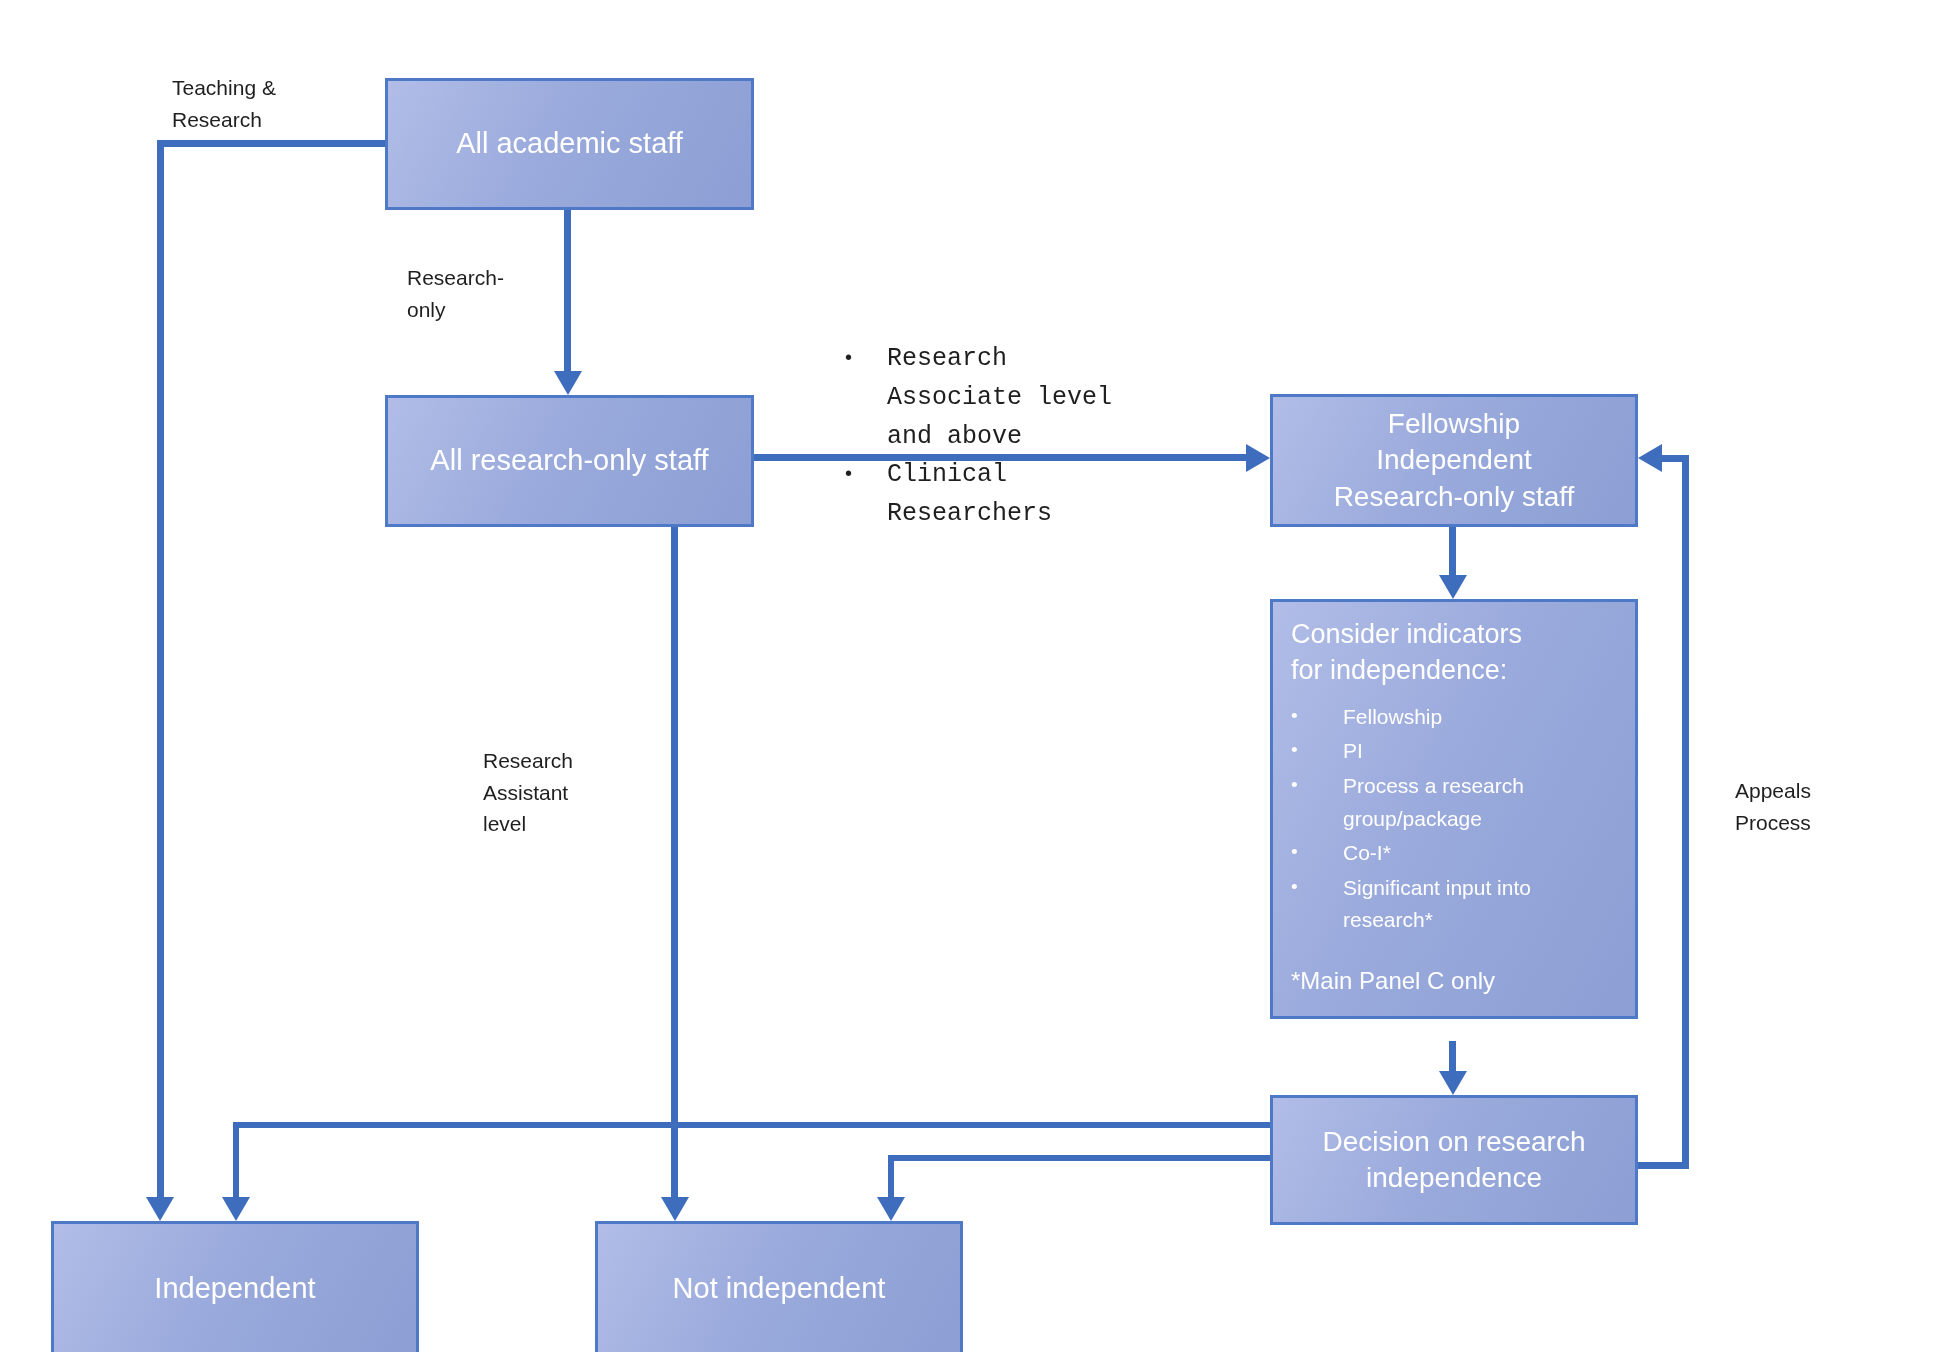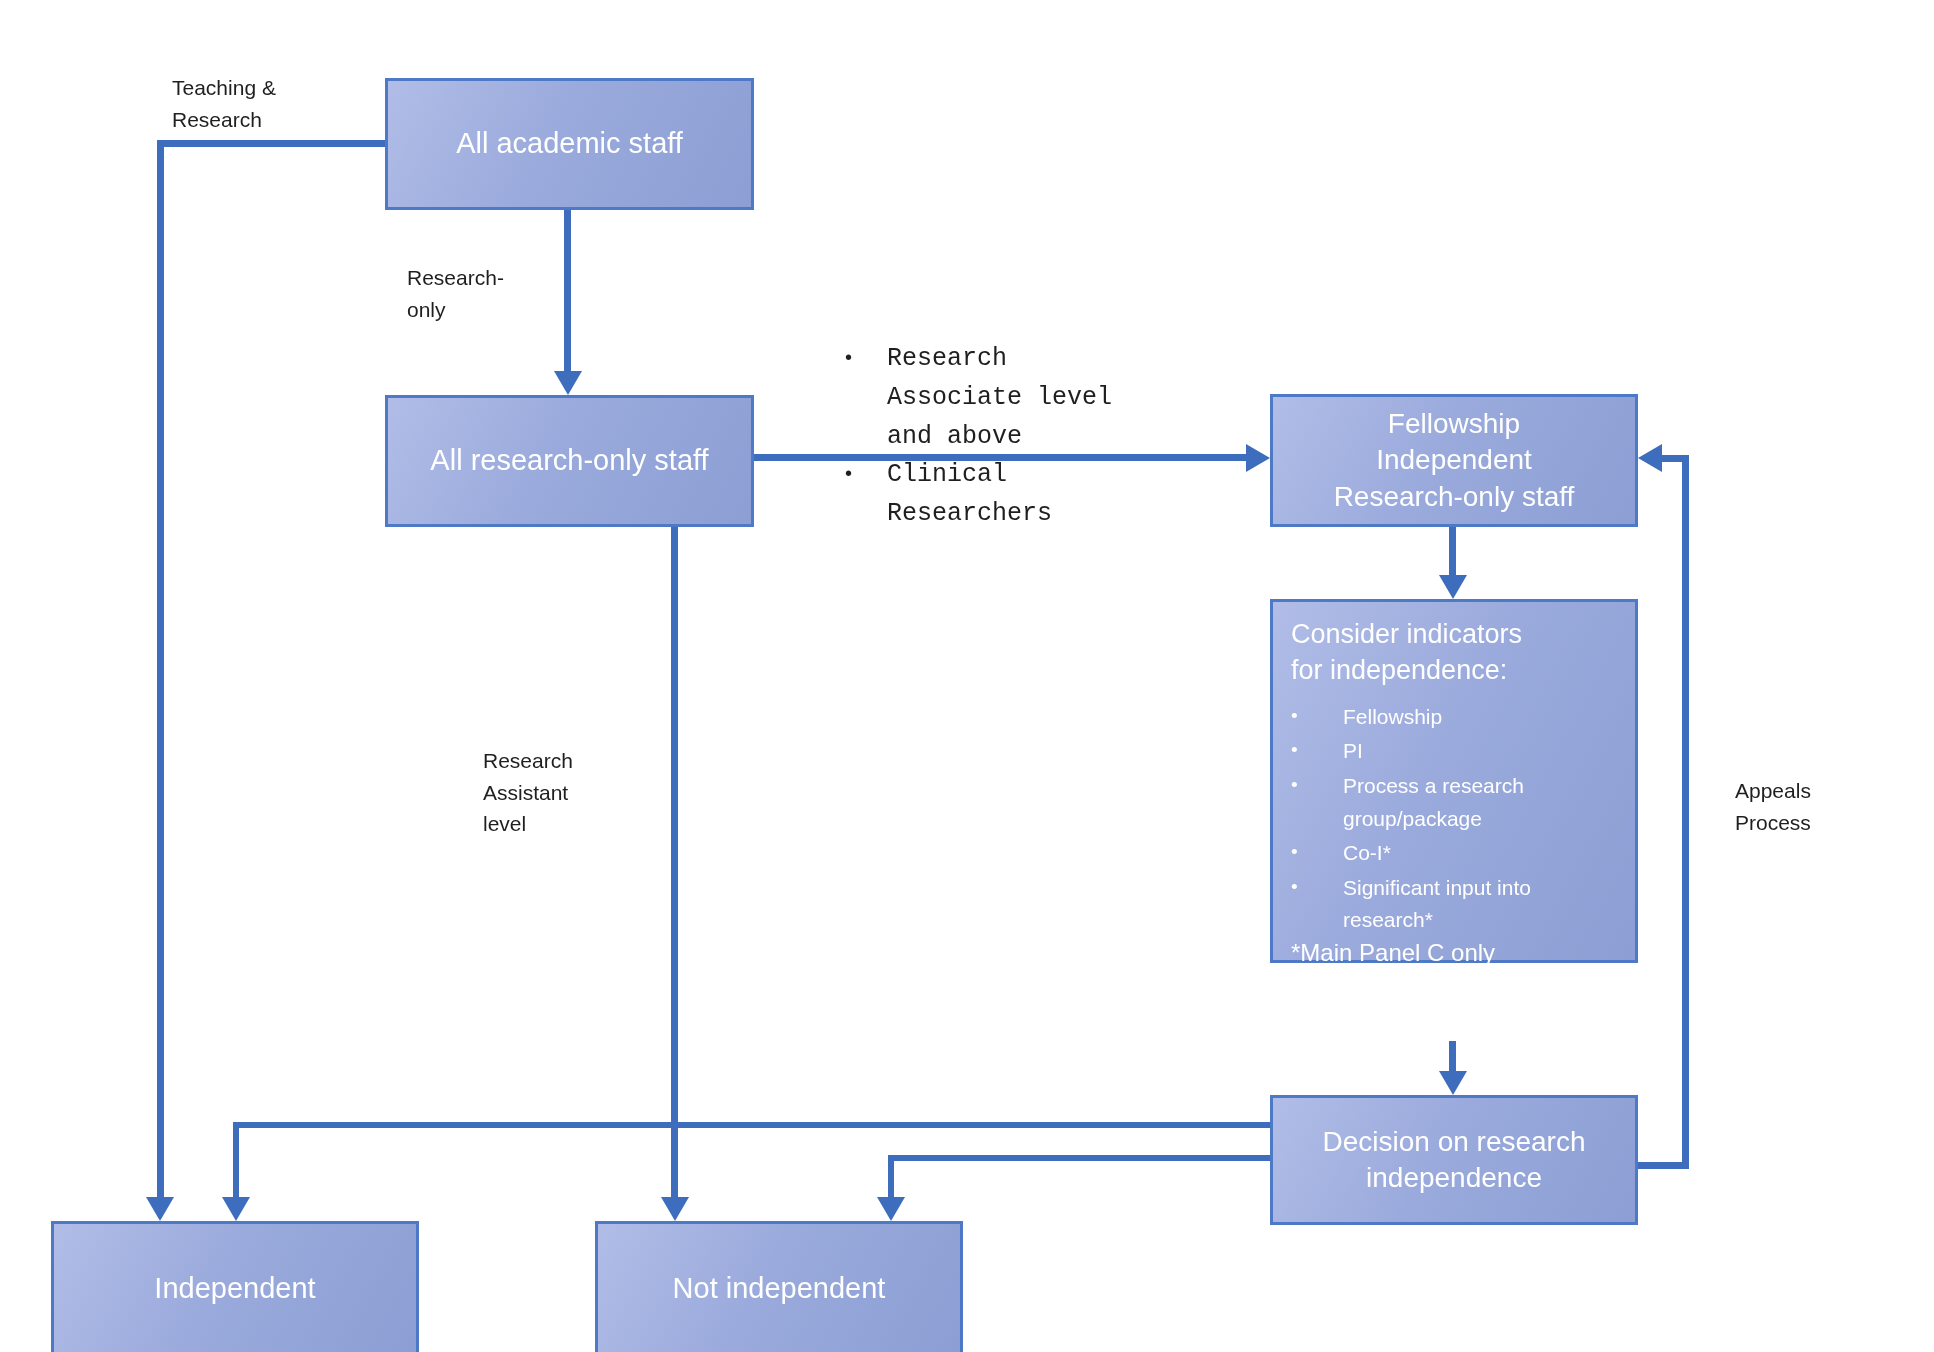--- a/index.html
+++ b/index.html
@@ -103,21 +103,21 @@
   <div class="fbox" id="academic-box" style="left:385px;top:78px;width:369px;height:132px;">
     <div class="bline">All academic staff</div>
   </div>
 
   <div class="fbox" style="left:1270px;top:394px;width:368px;height:133px;font-size:28px;">
     <div class="bline">Fellowship</div>
     <div class="bline">Independent</div>
     <div class="bline">Research-only staff</div>
   </div>
 
-  <div class="fbox" id="consider-box" style="left:1270px;top:599px;width:368px;height:364px;">
+  <div class="fbox" id="consider-box" style="left:1270px;top:599px;width:368px;height:420px;">
     <div class="chead">
       <div>Consider indicators</div>
       <div>for independence:</div>
     </div>
     <div id="consider-items">
       <div class="citem">
         <span class="cbullet">•</span>
         <span class="ctext">Fellowship</span>
       </div>
       <div class="citem">

